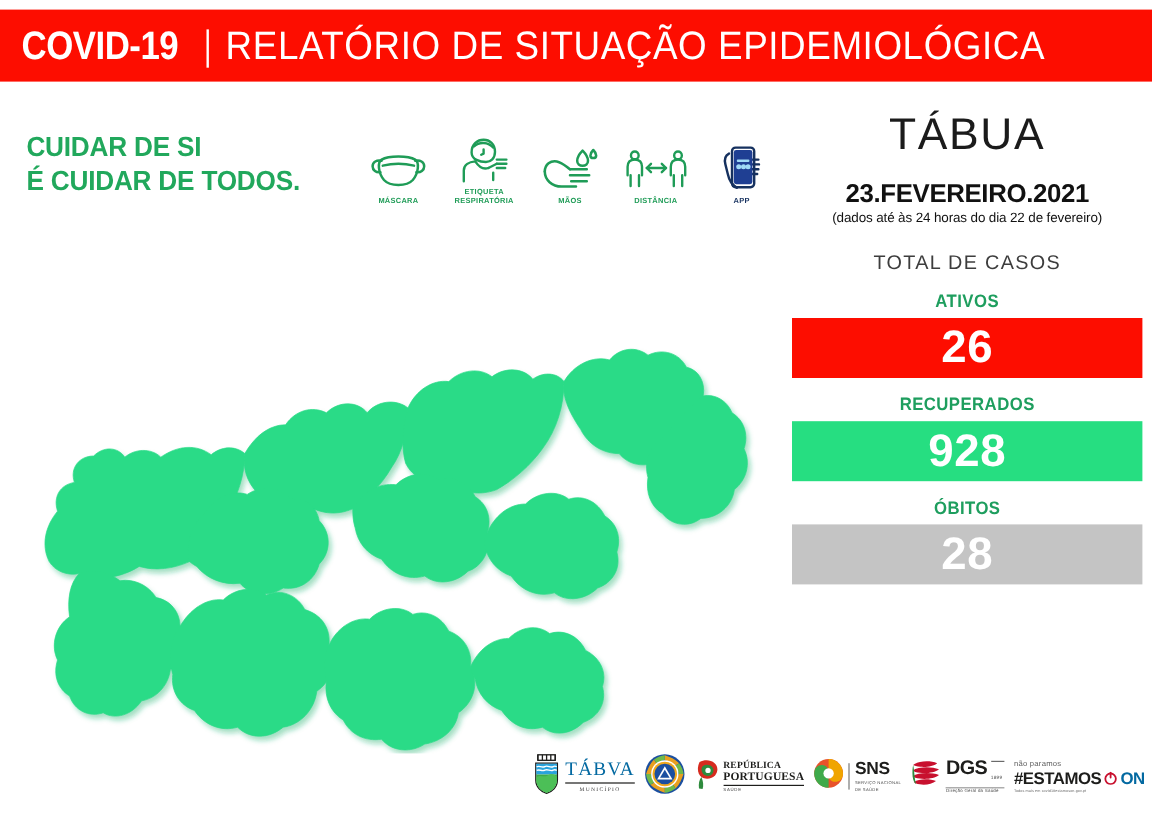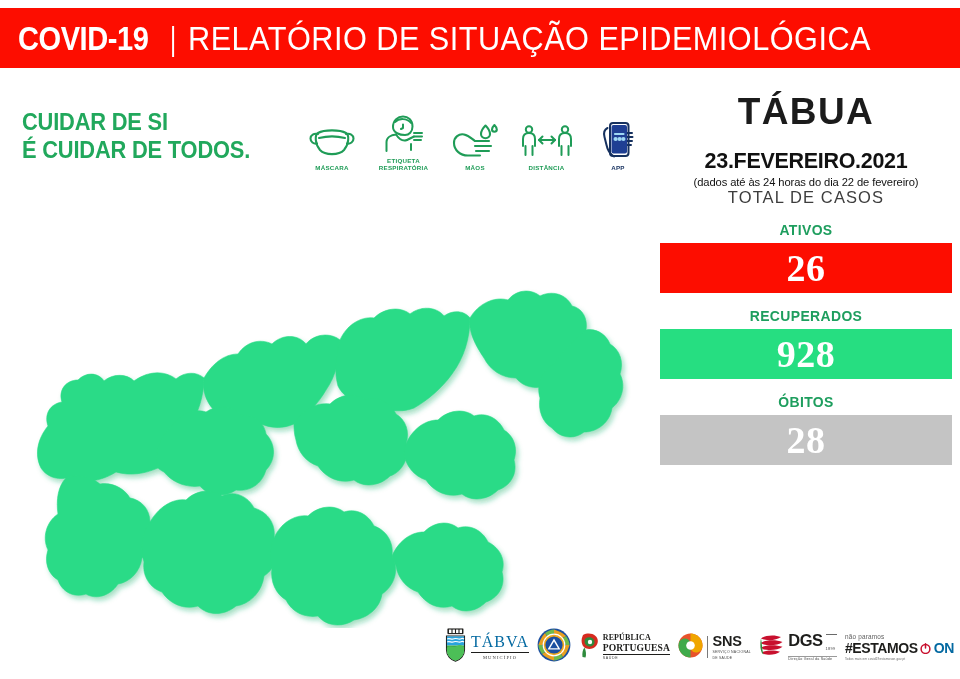--- a/index.html
+++ b/index.html
@@ -59,47 +59,47 @@
     text-transform: uppercase;
   }
   .icon-cell.app .icon-cap { color: #16315f; }
 
   
   #map { position: absolute; left: 8px; top: 168px; width: 660px; height: 460px; }
 
   
   #panel { position: absolute; left: 660px; top: 92px; width: 292px; }
   #city-name {
-    text-align: center; font-size: 37px; font-weight: 700;
+    text-align: center; font-size: 37px; font-weight: 400;
     color: #1b1b1b; letter-spacing: 1.4px; line-height: 1.1;
   }
   #report-date {
     text-align: center; font-size: 21.5px; font-weight: 700;
     color: #111; letter-spacing: -0.3px; margin-top: 16px;
   }
   #date-note {
     text-align: center; font-size: 11.2px; font-weight: 400;
     color: #111; margin-top: 2px; letter-spacing: -0.1px;
   }
   #total-label {
     text-align: center; font-size: 16.5px; font-weight: 400;
-    color: #3d3d3d; letter-spacing: 1.1px; 
+    color: #3d3d3d; letter-spacing: 1.1px; margin-top: 22px;
   }
   .stat-block { margin-top: 14px; }
   .stat-label {
     text-align: center; font-size: 15px; font-weight: 700;
     color: #1e9e5e; letter-spacing: 0.4px;
     transform: scaleX(0.93); margin-bottom: 5px;
   }
   .stat-box {
     height: 50px; display: flex; align-items: center; justify-content: center;
   }
   .stat-value {
     color: #ffffff; font-weight: 700; font-size: 38px;
-    letter-spacing: 0.5px; line-height: 1; font-family: Liberation Serif, serif;
+    letter-spacing: 0.5px; line-height: 1;
   }
   .stat-box.active    { background: #fd0d00; }
   .stat-box.recovered { background: #26de81; }
   .stat-box.deaths    { background: #c4c4c4; }
 
   
   #footer {
     position: absolute; left: 444px; top: 624px;
     width: 510px; height: 46px;
     display: flex; align-items: center; justify-content: space-between;

